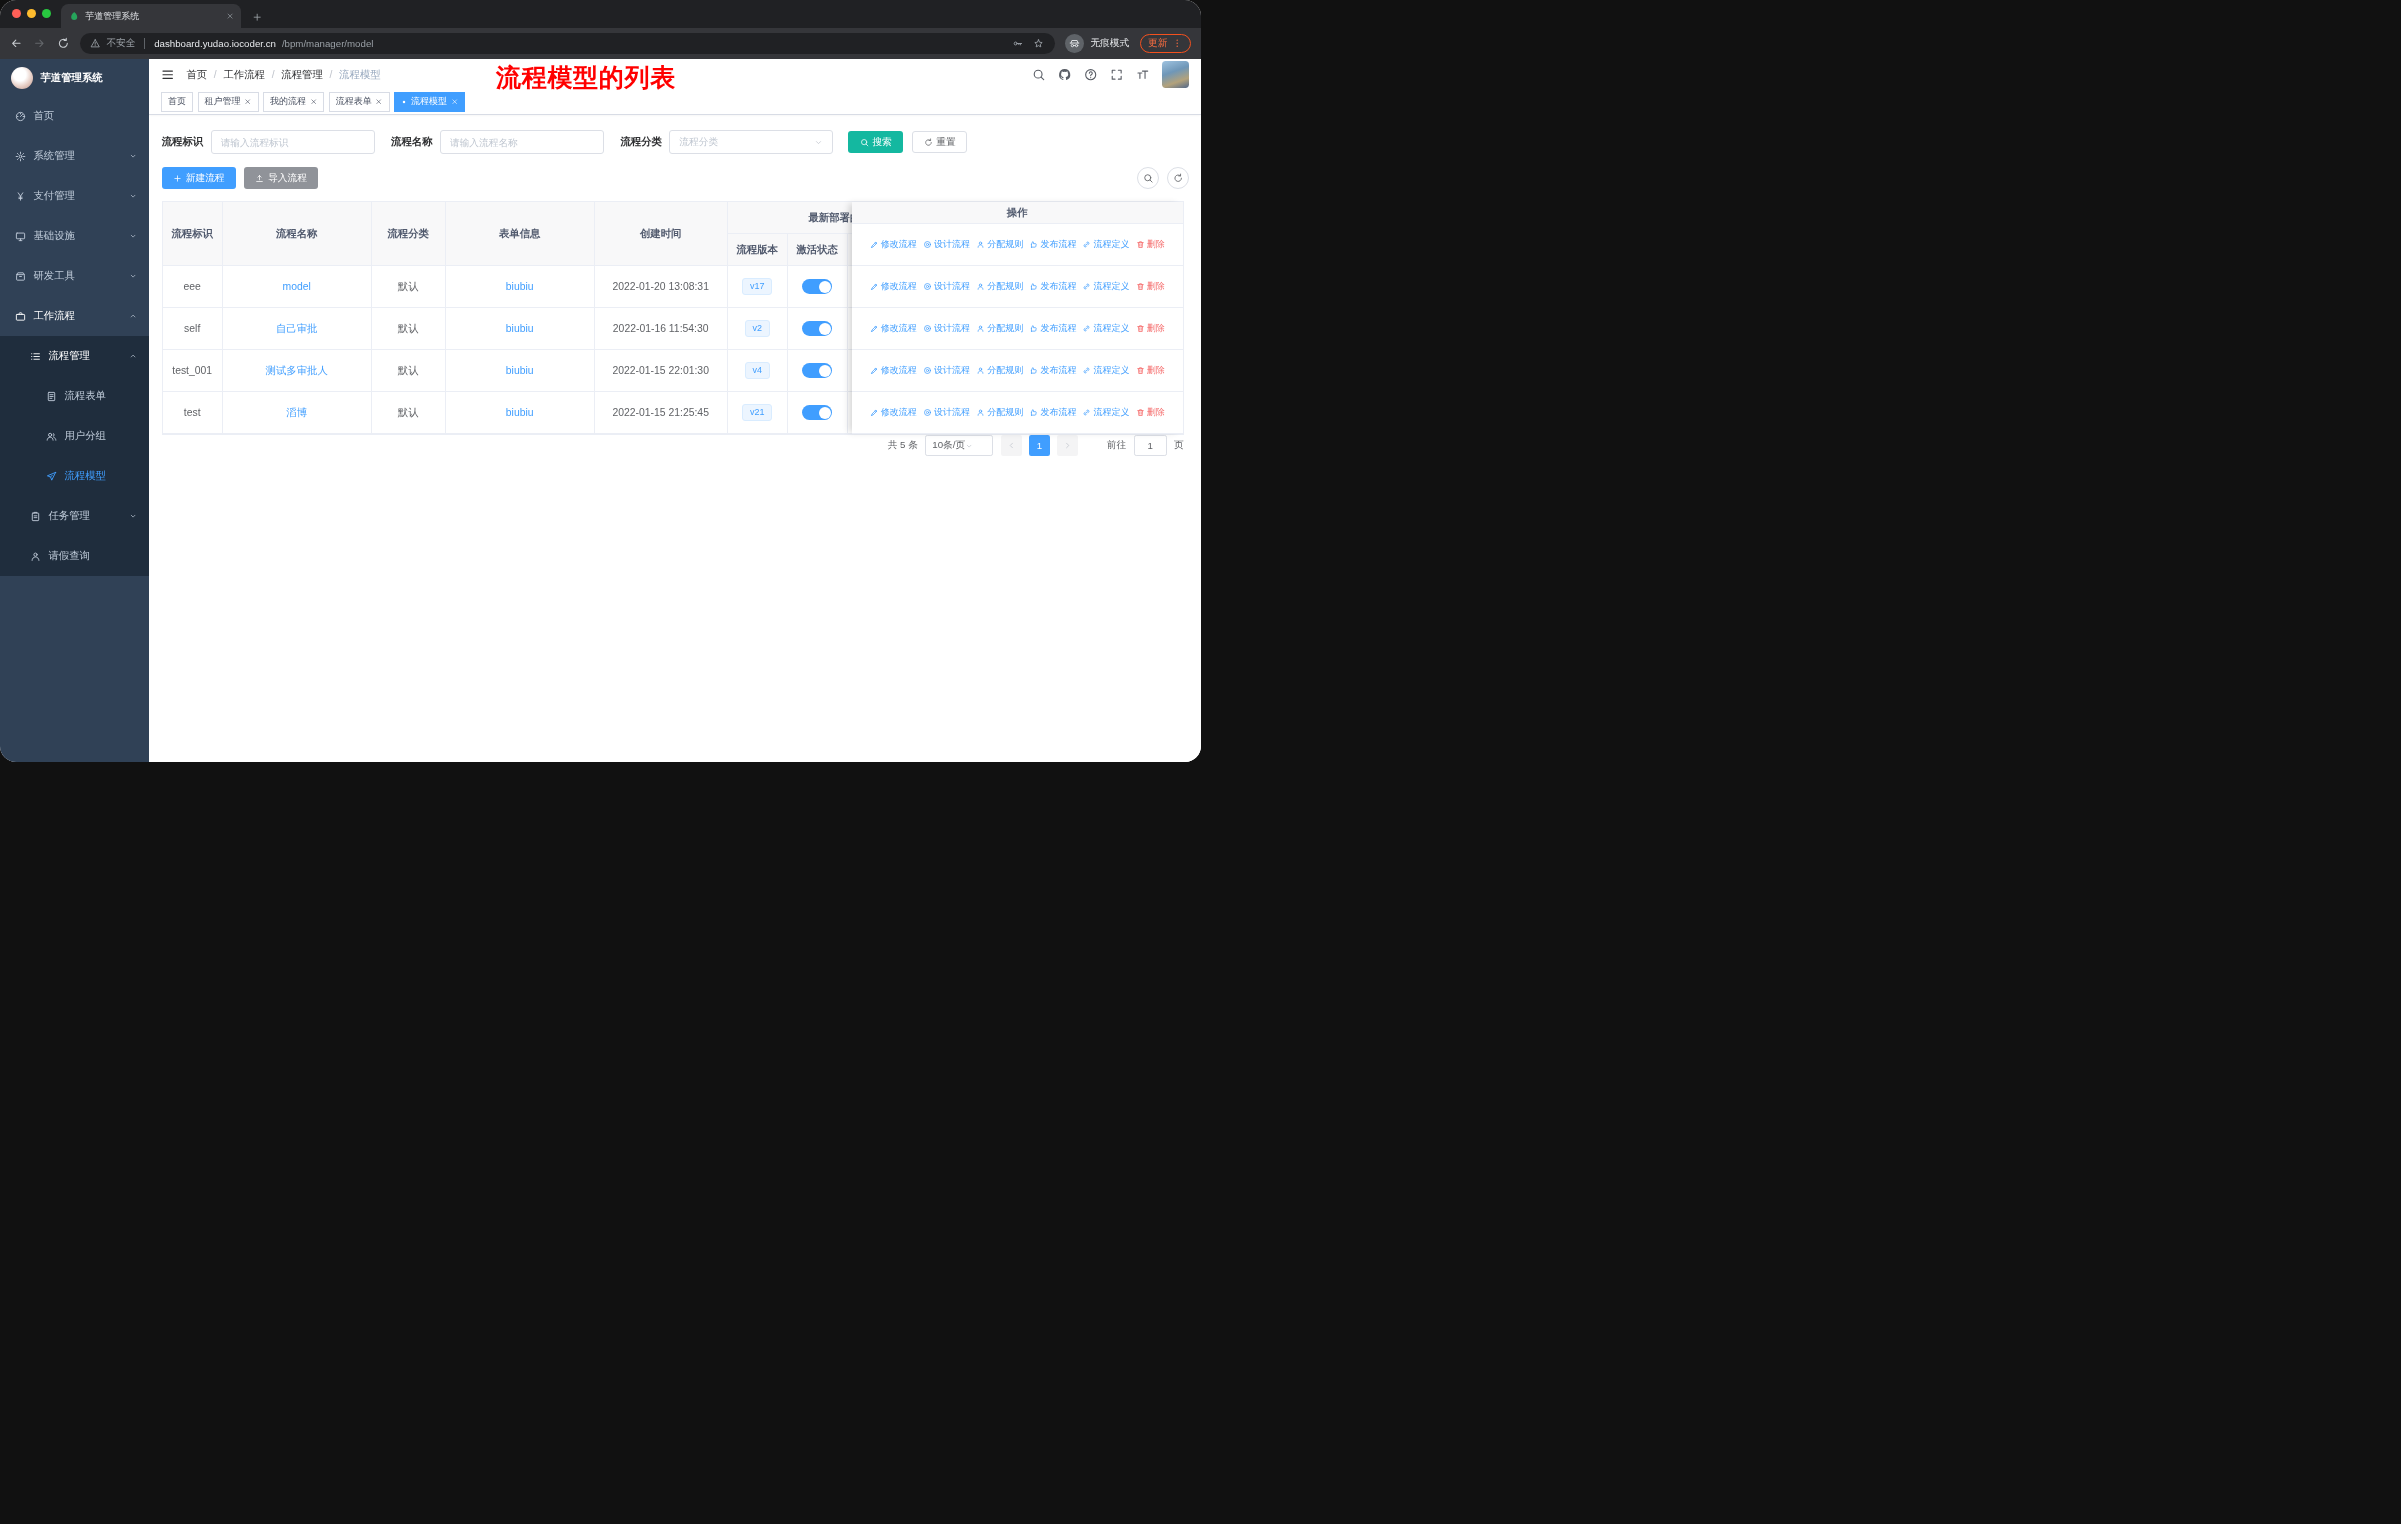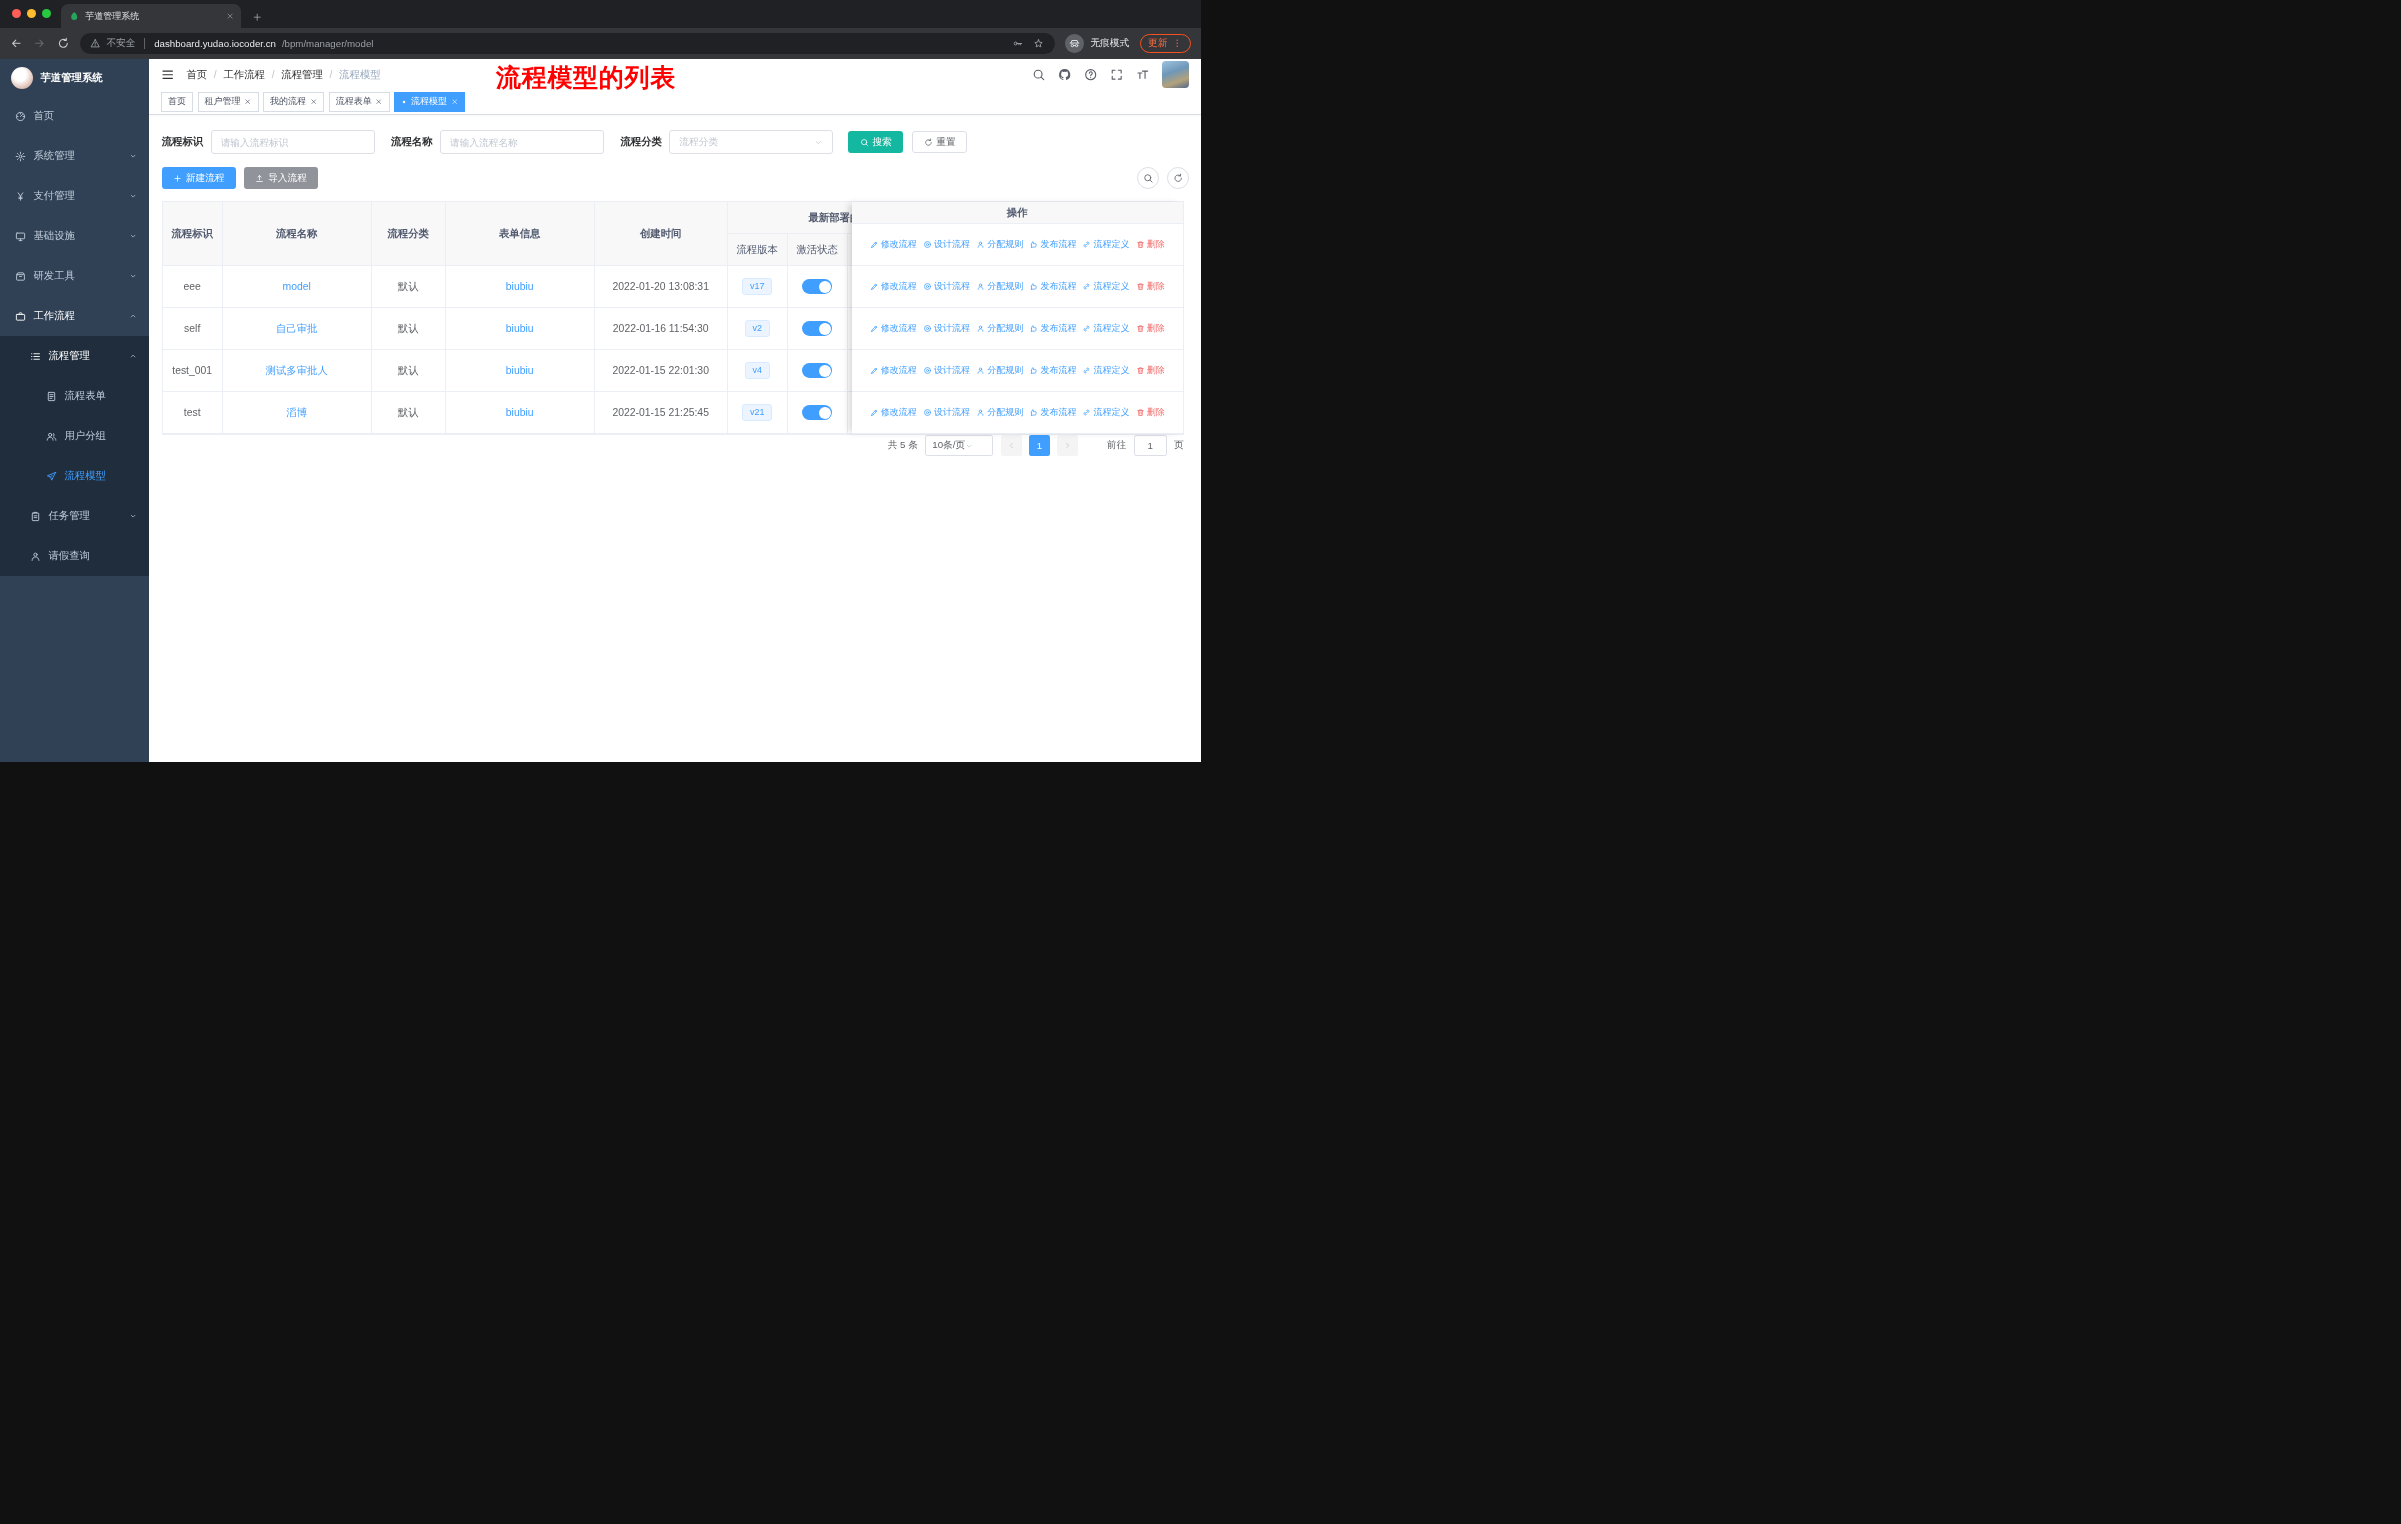--- a/index.html
+++ b/index.html
@@ -1,17 +1,17 @@
 <!DOCTYPE html>
 <html style="font-size:12px"><head>
 <meta charset="utf-8">
 <style>
   * { margin:0; padding:0; box-sizing:border-box; }
   body { font-family:"Liberation Sans","DejaVu Sans",sans-serif; background:#111; }
-  .screen { width:1201px; height:762px; position:relative; overflow:hidden; background:#fff; }
+  .screen { width:1201px; height:762px; position:relative; overflow:hidden; background:#fff;border-radius:16px; }
 
   [data-icon]{ display:inline-flex; align-items:center; justify-content:center; }
   [data-icon] svg { width:1em; height:1em; display:block; }
 
   
   .tabstrip { height:28px; background:#202124; display:flex; align-items:flex-end; }
   .lights { display:flex; gap:6px; padding:0 10.4px 9.7px 12px; align-items:center; }
   .light { width:9px; height:9px; border-radius:50%; }
   .tab { width:180px; height:24px; background:#35363a; border-radius:7.4px 7.4px 0 0; display:flex; align-items:center; padding:0 7.4px; gap:6px; color:#dfe1e5; font-size:9px; }
   .tab .fav { font-size:10.4px; }
@@ -95,21 +95,21 @@
   .icon-btn { width:22px; height:22px; border-radius:50%; border:0.7px solid #dcdfe6; background:#fff; color:#606266; font-size:10.4px; display:flex; align-items:center; justify-content:center; cursor:pointer; }
 
   
   .table-wrap { position:relative; width:1022px; border:0.7px solid #ebeef5; background:#fff; }
   .t-head { display:flex; background:#f8f8f9; }
   .hcell { height:64px; display:flex; align-items:center; justify-content:center; font-size:10.4px; font-weight:700; color:#515a6e; border-right:0.7px solid #ebeef5; border-bottom:0.7px solid #ebeef5; }
   .w-id{width:60px;} .w-name{width:149px;} .w-cat{width:74px;} .w-form{width:149px;} .w-created{width:133px;} .w-ver{width:60px;} .w-act{width:60px;}
   .hgroup { width:255px; display:flex; flex-direction:column; }
   .hgroup-top { height:32px; display:flex; align-items:center; justify-content:center; font-size:10.4px; font-weight:700; color:#515a6e; border-bottom:0.7px solid #ebeef5; white-space:nowrap; }
   .hgroup-bot { height:32px; display:flex; border-bottom:0.7px solid #ebeef5; }
-  .hsub { width:60px; display:flex; align-items:center; justify-content:center; font-size:10.4px; font-weight:400; color:#515a6e; border-right:0.7px solid #ebeef5; }
+  .hsub { width:60px; display:flex; align-items:center; justify-content:center; font-size:10.4px; font-weight:700; color:#515a6e; border-right:0.7px solid #ebeef5; }
   .hfill { flex:1; }
 
   .t-row { display:flex; height:42px; border-bottom:0.7px solid #ebeef5; background:#fff; }
   .cell { display:flex; align-items:center; justify-content:center; font-size:10.4px; color:#606266; border-right:0.7px solid #ebeef5; }
   .c-fill { width:134px; border-right:none; }
   .tlink { color:#409eff; text-decoration:none; cursor:pointer; white-space:nowrap; }
   .ver-tag { background:#ecf5ff; border:0.7px solid #d9ecff; color:#409eff; font-size:9px; line-height:1.2; padding:2.2px 6.7px; border-radius:3px; cursor:pointer; }
   .switch { width:30px; height:15px; border-radius:7.4px; background:#409eff; position:relative; display:inline-block; cursor:pointer; }
   .switch .knob { position:absolute; top:1.5px; right:1.5px; width:12px; height:12px; border-radius:50%; background:#fff; }
 

